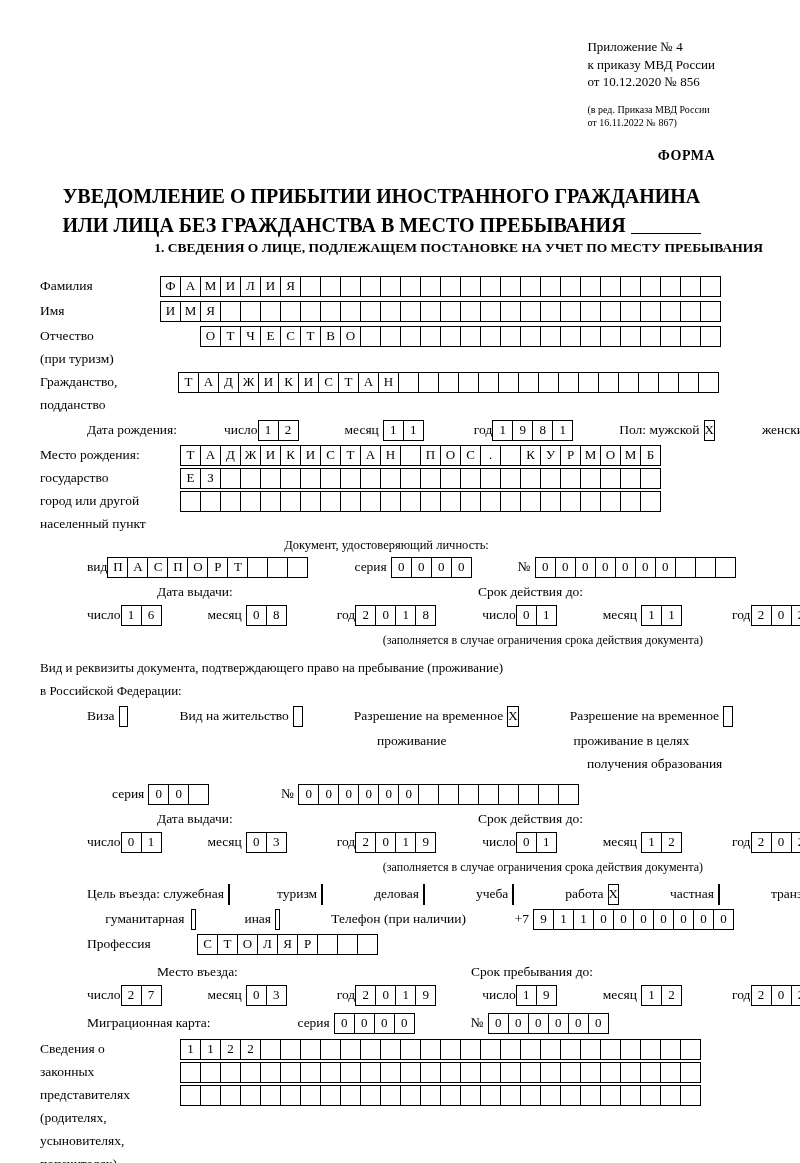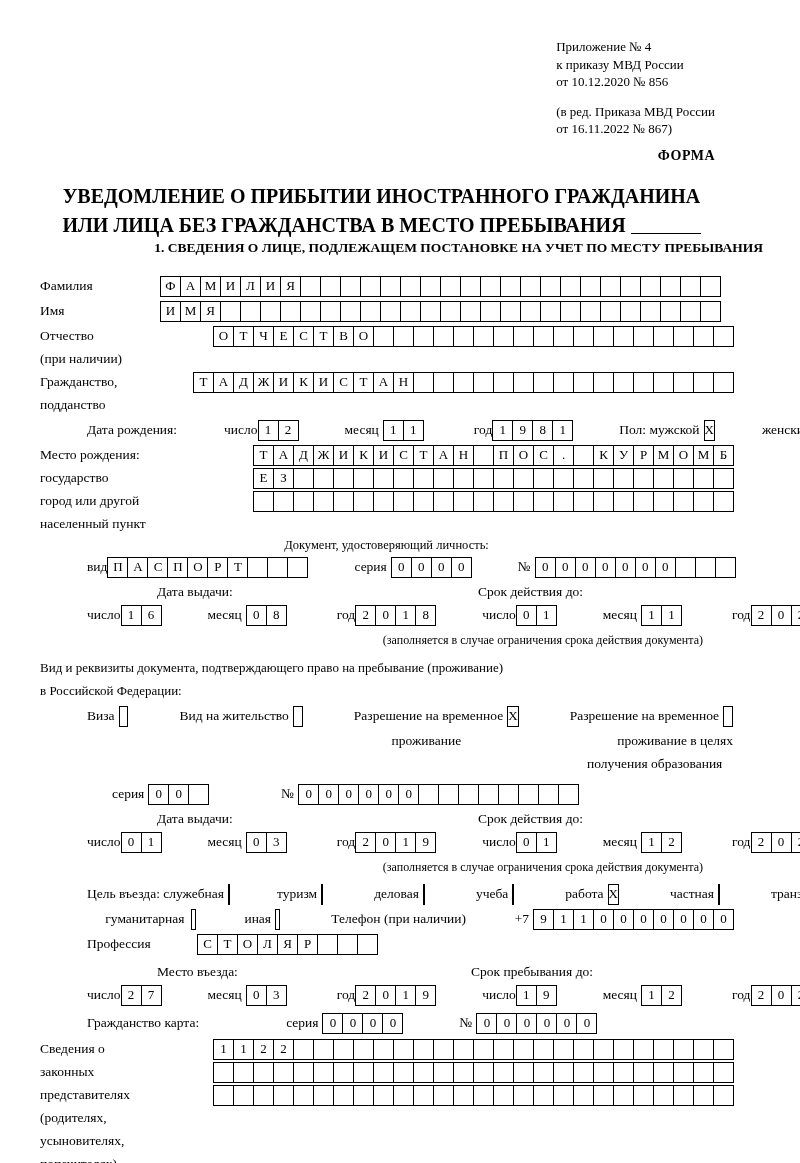--- a/index.html
+++ b/index.html
@@ -6,21 +6,21 @@
   body{
     width:800px;height:1163px;
     font-family:"Liberation Serif", serif;
     color:#000;
     position:relative;
   }
   .page{width:763px;height:1163px;position:relative;box-sizing:border-box;padding:30px 24px;}
 
   
   .hdr{position:absolute;right:48px;top:38px;font-size:13px;line-height:1.35;text-align:left;}
-  .hdr .grp2{margin-top:12px;font-size:13px;}
+  .hdr .grp2{margin-top:12px;font-size:10px;}
   .forma{position:absolute;right:48px;top:148px;font-weight:bold;font-size:14px;letter-spacing:.5px;margin-left:27px;}
 
   .title{
     position:absolute;left:0;right:0;top:182px;
     text-align:center;font-weight:bold;font-size:20px;line-height:1.45;
   }
   .title .ul{display:inline-block;border-bottom:1px solid #000;width:70px;vertical-align:-2px;}
 
   .section1{
     position:absolute;left:0;right:0;top:240px;
@@ -46,21 +46,21 @@
     display:inline-flex;align-items:center;justify-content:center;font-size:13px;
     background:#fff;
   }
   .ml4{margin-left:4px;}
 
   .lab-col{width:120px;flex:0 0 120px;}
 
   .centerline{text-align:center;font-weight:normal;font-size:12.5px;}
   .small{font-size:12px;}
   .note{font-size:12px;}
-  .tightrow{margin-bottom:1px;justify-content:space-between;}
+  .tightrow{margin-bottom:1px;}
   .hgap{width:10px;}
   .hgap-lg{width:26px;}
 </style>
 </head>
 <body>
 
 <div class="page">
 
   <div class="hdr">
     <div>Приложение № 4</div>
@@ -177,21 +177,21 @@
           <div class="cell"></div>
           <div class="cell"></div>
           <div class="cell"></div>
           <div class="cell"></div>
           <div class="cell"></div>
           <div class="cell"></div>
           <div class="cell"></div>
         </div>
     </div>
     <div class="row tightrow">
-      <div class="lab-col">(при наличии)</div>
+      <div class="lab-col">(при туризм)</div>
     </div>
 
     <div class="row tightrow">
       <div class="lab-col">Гражданство,</div>
       <div style="width:18px"></div>
       <div class="cells">
           <div class="cell">Т</div>
           <div class="cell">А</div>
           <div class="cell">Д</div>
           <div class="cell">Ж</div>
@@ -684,21 +684,21 @@
       <div class="lbl">год</div>
       <div class="cells">
           <div class="cell">2</div>
           <div class="cell">0</div>
           <div class="cell">2</div>
           <div class="cell">5</div>
         </div>
     </div>
 
     <div class="row" style="margin-top:6px">
-      <div class="lbl">Гражданство карта:</div>
+      <div class="lbl">Миграционная карта:</div>
       <div style="width:40px"></div>
       <div class="lbl">серия</div>
       <div class="ml4"></div>
       <div class="cells">
           <div class="cell">0</div>
           <div class="cell">0</div>
           <div class="cell">0</div>
           <div class="cell">0</div>
         </div>
       <div class="hgap"></div>

